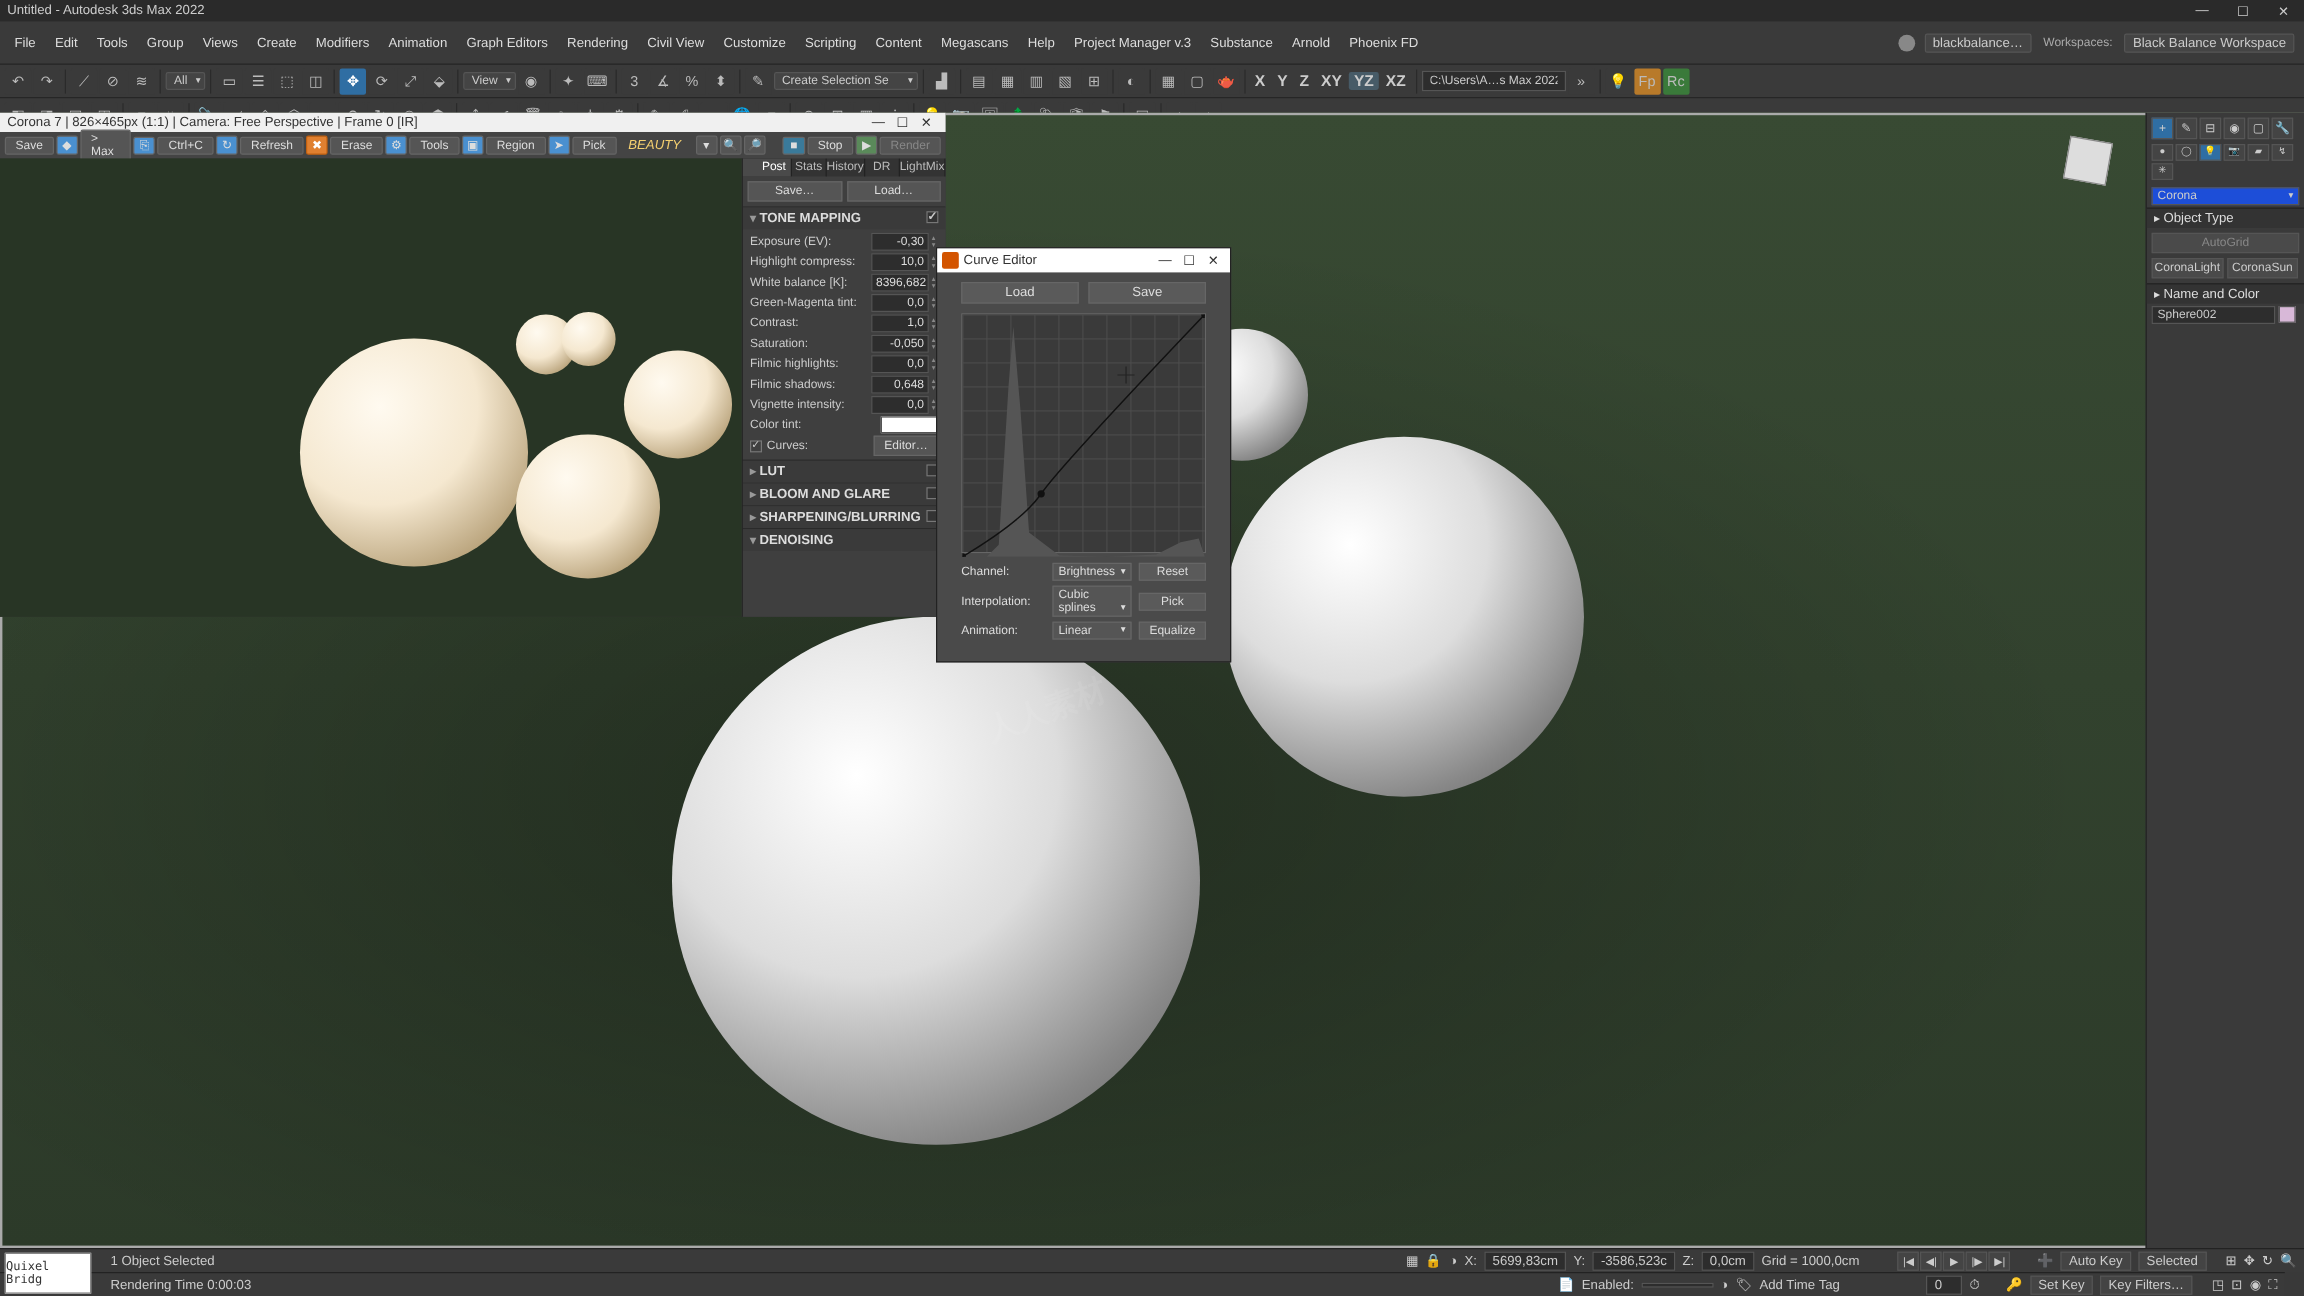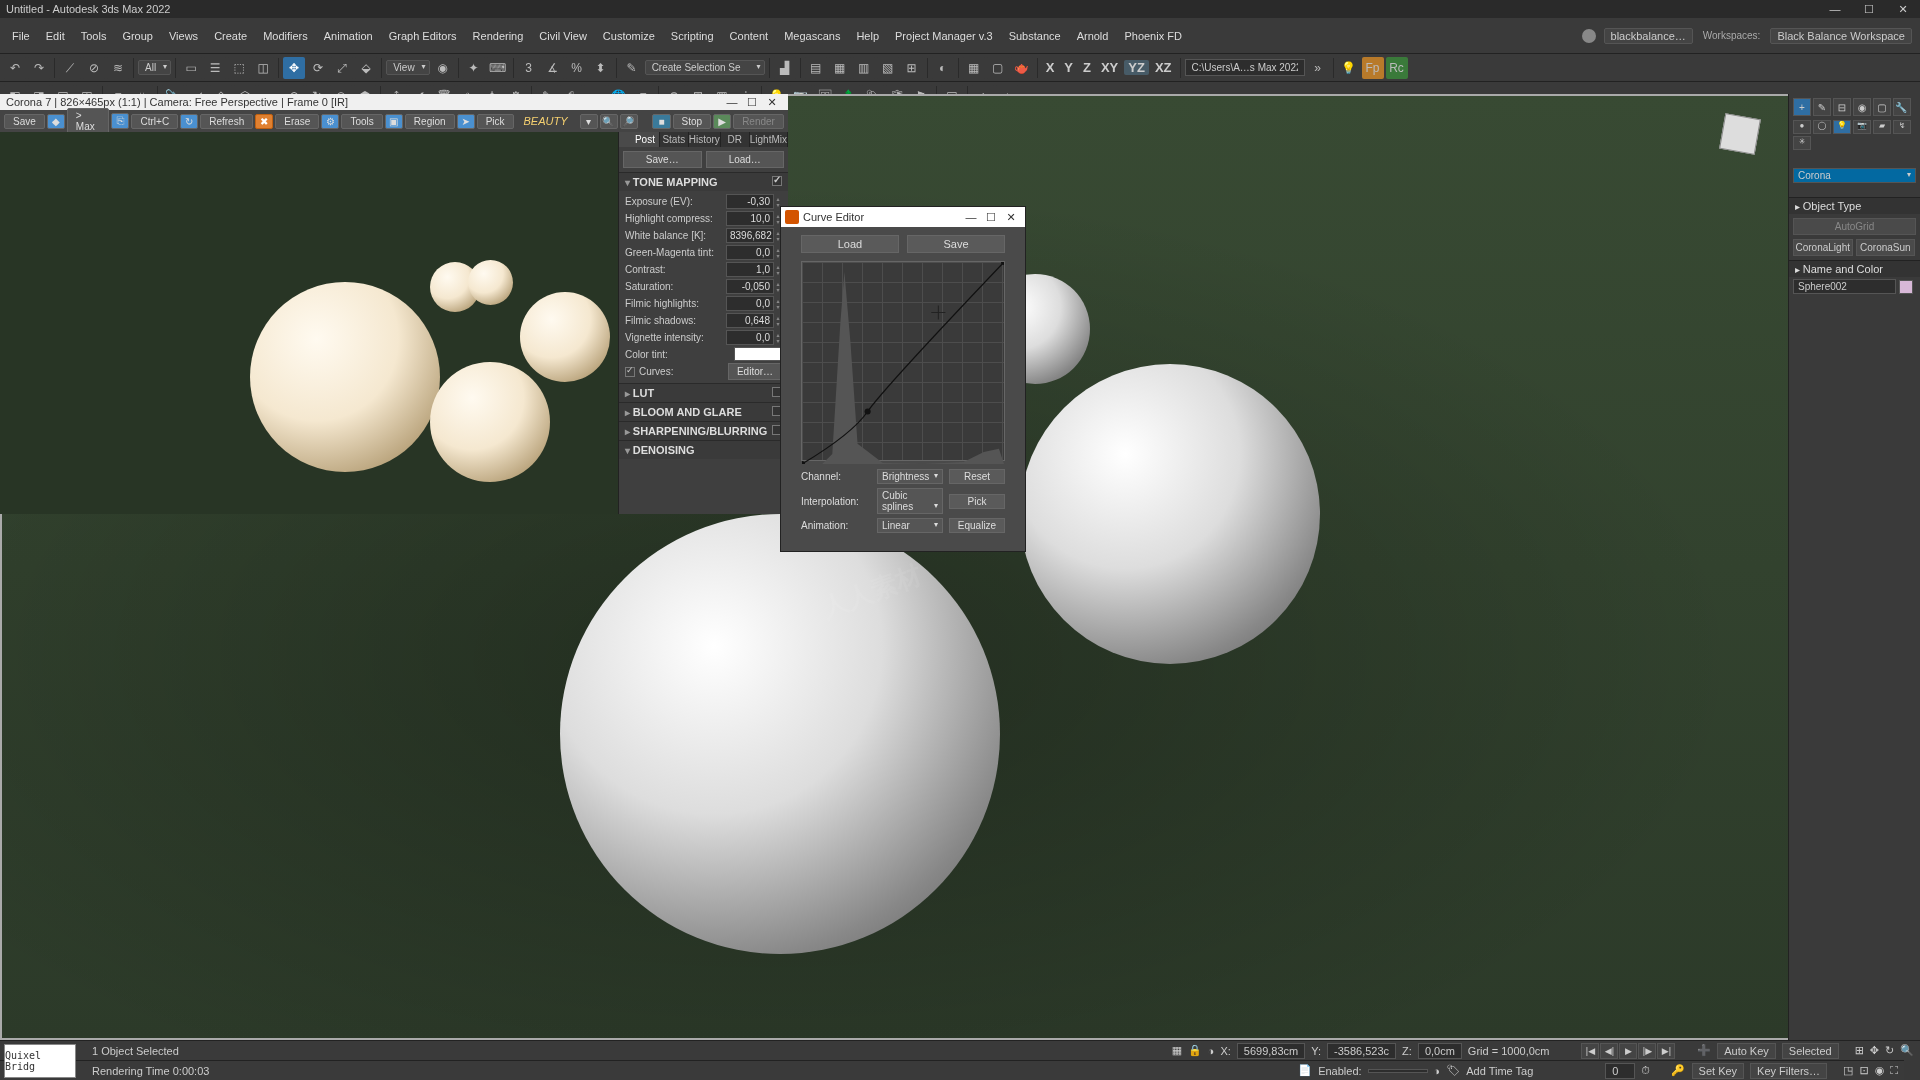--- a/index.html
+++ b/index.html
@@ -96,21 +96,21 @@
 .crow .cbtn2 { width:56px; background:#5a5a5a; border:1px solid #666; color:#ddd; text-align:center; padding:1px 0; font-size:10px; cursor:pointer; }
 
 
 .rightpanel { position:absolute; top:94px; right:0; bottom:40px; width:132px; background:#3a3a3a; border-left:1px solid #222; }
 .rightpanel .tabrow { display:flex; padding:4px; gap:2px; }
 .rightpanel .ptab { width:18px; height:18px; background:#444; border:1px solid #555; display:flex; align-items:center; justify-content:center; font-size:10px; cursor:pointer; }
 .rightpanel .ptab.act { background:#2f6ea3; }
 .rightpanel .subrow { display:flex; padding:0 4px 4px; gap:2px; flex-wrap:wrap; }
 .rightpanel .sbtn { width:18px; height:14px; background:#444; border:1px solid #555; font-size:8px; text-align:center; }
 .rightpanel .sbtn.act { background:#2f6ea3; }
-.rdrop { margin:14px 4px; background:#0369a1; border:1px solid #555; color:#ccc; padding:1px 4px; font-size:10px; position:relative; }
+.rdrop { margin:2px 4px; background:#1d4ed8; border:1px solid #555; color:#ccc; padding:1px 4px; font-size:10px; position:relative; }
 .rdrop:after { content:"▾"; position:absolute; right:4px; font-size:8px; }
 .rsection .rhead { background:#333; color:#ddd; padding:2px 6px; font-size:10px; border-top:1px solid #222; }
 .rsection .rbody { padding:2px 4px; }
 .rbtn { display:block; width:100%; background:#4a4a4a; border:1px solid #555; color:#ccc; text-align:center; padding:2px 0; margin:2px 0; font-size:10px; cursor:pointer; }
 .rbtn.half { display:inline-block; width:calc(50% - 2px); }
 .nameinput { background:#2d2d2d; border:1px solid #555; color:#ccc; padding:1px 4px; width:calc(100% - 20px); font-size:10px; }
 .colorsw { width:14px; height:14px; background:#d8b8d8; border:1px solid #555; display:inline-block; vertical-align:middle; }
 
 
 .bottombar1 { position:absolute; bottom:20px; left:0; right:0; height:20px; background:#3a3a3a; border-top:1px solid #222; display:flex; align-items:center; padding:0 6px; gap:6px; color:#ccc; font-size:10px; }

